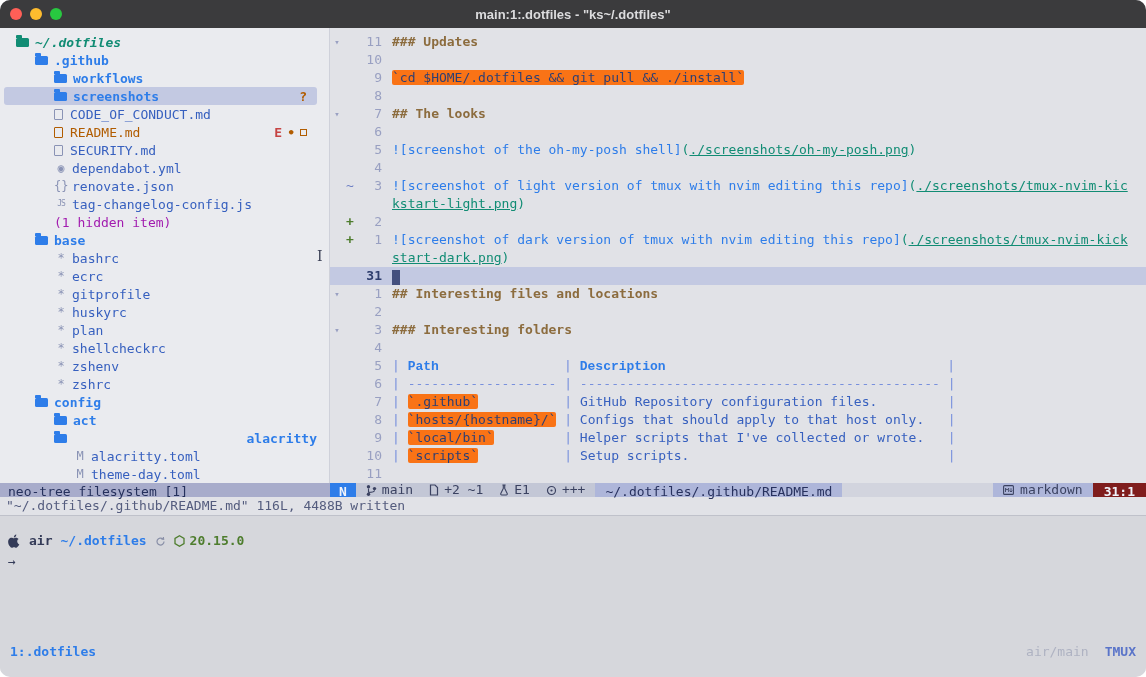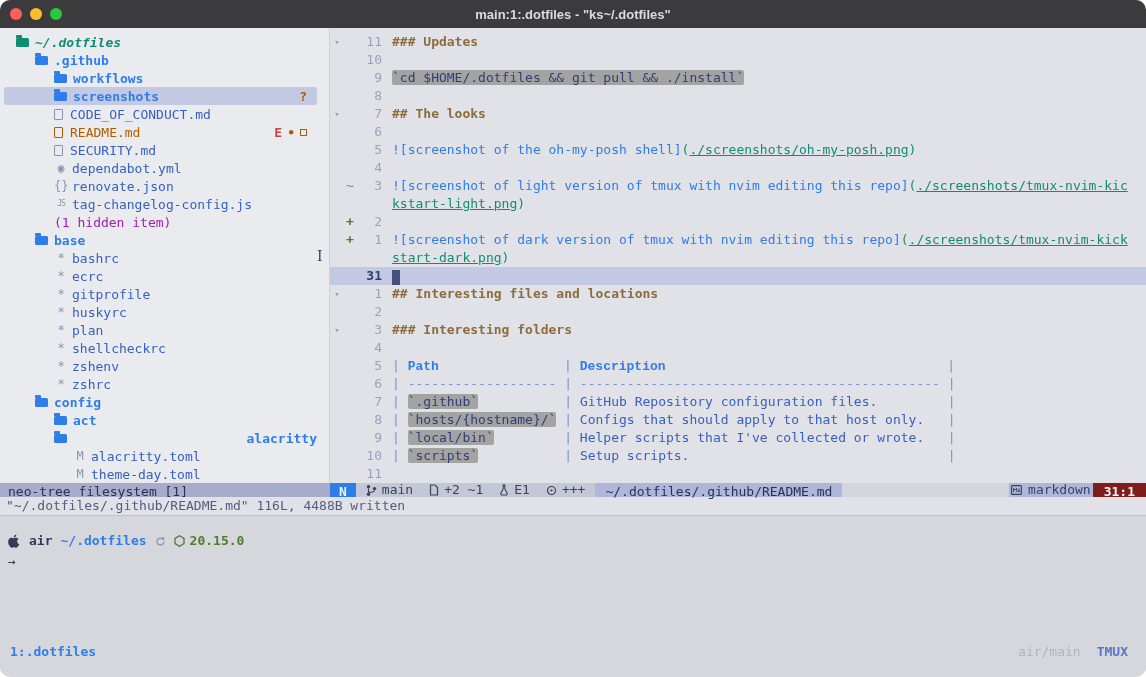--- a/index.html
+++ b/index.html
@@ -39,49 +39,49 @@
   .eline.current{background:#c3c9e2;}
   .gut-fold{width:14px;text-align:center;color:#99a0c2;font-size:9px;flex:none;}
   .gut-sign{width:12px;text-align:center;flex:none;}
   .sign-add{color:#4e7d2e;font-weight:bold;}
   .sign-chg{color:#6d7fc4;}
   .gut-num{width:26px;text-align:right;color:#99a0c2;flex:none;}
   .eline.current .gut-num{color:#2f3e6e;font-weight:bold;}
   .econtent{padding-left:10px;flex:1;white-space:pre;}
   .sg-h{color:#8c6c3e;font-weight:bold;}
   .sg-t{color:#3760bf;}
-  .sg-c{background:#a3a3a3;color:#2e3f73;border-radius:2px;}
+  .sg-c{background:#f97316;color:#2e3f73;border-radius:2px;}
   .sg-l{color:#2e7de9;}
   .sg-u{color:#118c74;text-decoration:underline;}
   .sg-v{color:#118c74;}
   .sg-p{color:#7890dd;}
   .sg-b{color:#2e7de9;font-weight:bold;font-family:Liberation Mono, monospace;}
   .sg-cb{display:inline-block;width:8px;height:16px;background:#44507e;vertical-align:-3px;}
   
   .status-row{display:flex;height:14px;font-size:13px;line-height:18px;}
   .nt-status{width:330px;flex:none;background:#a8accb;color:#25305c;padding-left:8px;box-sizing:border-box;}
   .lualine{flex:1;display:flex;background:#d2d4de;color:#3b4261;}
   .seg-mode{background:#2e7de9;color:#f0f3fb;font-weight:bold;padding:0 9px;}
   .seg-git{background:#c3c7d6;padding:0 10px;display:flex;gap:5px;align-items:center;}
   .seg-git .gap{width:6px;}
   .seg-path{background:#aeb6da;padding:0 10px;color:#27315e;}
   .sl-spacer{flex:1;}
-  .seg-ft{background:#aeb6da;padding:0 2px;display:flex;gap:6px;align-items:center;}
+  .seg-ft{background:#aeb6da;padding:0 10px;display:flex;gap:6px;align-items:center;}
   .seg-pos{background:#7f1d1d;color:#f0f3fb;font-weight:bold;padding:0 11px;}
   .msgline{height:18px;background:#e1e2e7;color:#545c7e;font-size:13px;line-height:18px;padding-left:6px;white-space:pre;}
   
   .shellpane{height:158px;background:#d6d7dc;border-top:1px solid #bfc1ca;position:relative;font-size:13px;box-sizing:border-box;}
   .promptline{padding:16px 0 0 8px;display:flex;align-items:center;gap:8px;height:18px;line-height:18px;}
   .p-host{color:#343b58;font-weight:bold;}
   .p-path{color:#2e7de9;font-weight:bold;}
   .p-sync{color:#8a90a8;display:flex;align-items:center;}
   .p-node{color:#4e7d2e;display:flex;align-items:center;gap:5px;font-weight:bold;}
   .apple{color:#343b58;display:flex;align-items:center;}
   .arrowline{padding:3px 0 0 8px;color:#343b58;height:18px;line-height:18px;}
-  .tmuxbar{position:absolute;left:0;right:8px;bottom:12px;height:18px;display:flex;padding:0 10px;line-height:18px;}
+  .tmuxbar{position:absolute;left:0;right:0;bottom:12px;height:18px;display:flex;padding:0 10px;line-height:18px;}
   .tm-left{color:#2e7de9;font-weight:bold;}
   .tm-right{margin-left:auto;display:flex;gap:16px;}
   .tm-session{color:#aeb2c2;}
   .tm-badge{color:#5a74c9;font-weight:bold;}
   .ibeam{position:absolute;left:317px;top:249px;color:#3a3f55;font-family:"DejaVu Serif",serif;font-size:14px;line-height:14px;}
   svg{display:block;}
 </style>
 </head>
 <body>
 

